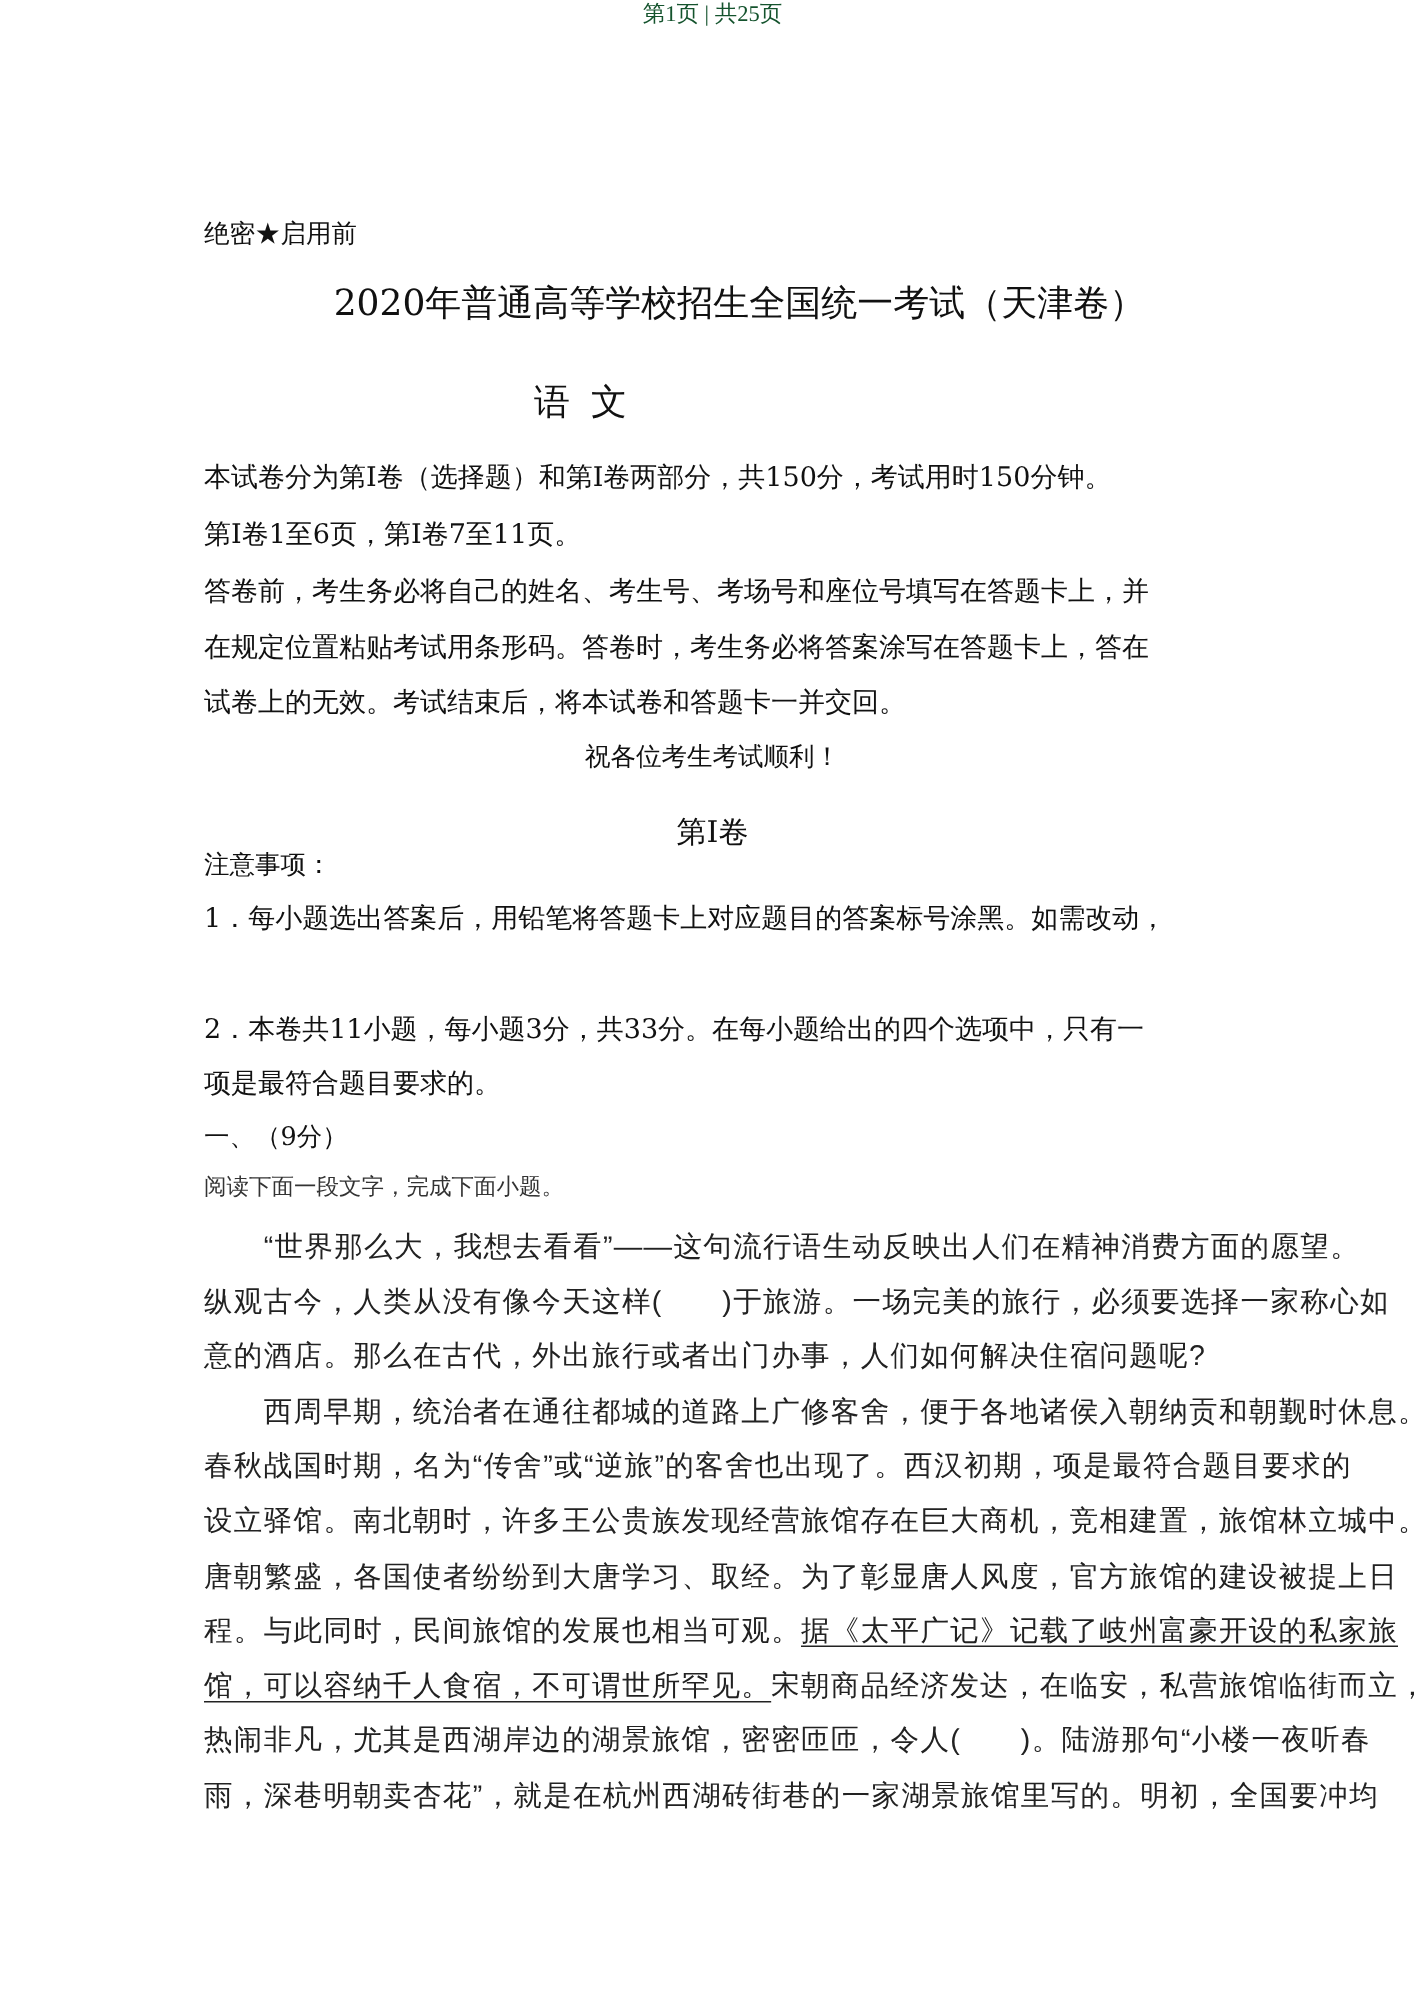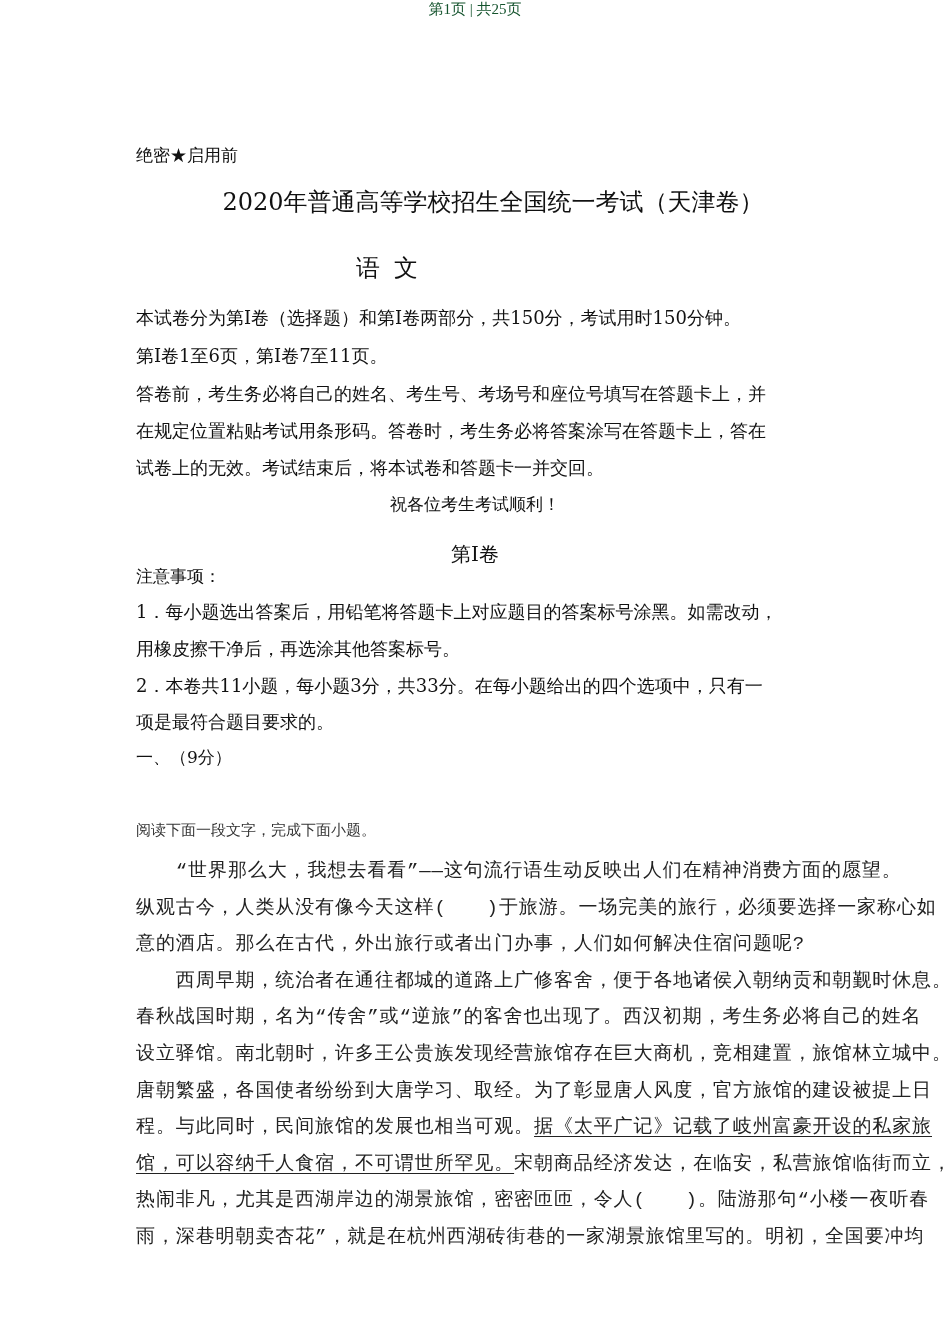--- a/index.html
+++ b/index.html
@@ -1,20 +1,20 @@
 <!DOCTYPE html>
 <html><head>
 <meta charset="utf-8">
 <style>
   html, body { margin: 0; padding: 0; background: #ffffff; }
   body { width: 950px; height: 1344px; position: relative; overflow: hidden; color: #111; }
   .page { position: absolute; left: 0; top: 0; width: 950px; height: 1344px; background: #fff; }
   .line { position: absolute; left: 136px; white-space: nowrap; }
   .bold { font-family: "DejaVu Serif", "Liberation Serif", serif; font-weight: normal; }
-  .body-text { font-family: Liberation Mono, monospace; font-weight: normal; color: #222; margin-top: 39px; }
+  .body-text { font-family: Liberation Sans, sans-serif; font-weight: normal; color: #222; }
   .secret { top: 144px; font-size: 17px; }
   .title { top: 186px; left: 0; width: 950px; text-align: center; font-size: 24px; margin-left: 18px; }
   .subject { top: 252px; left: 0; width: 774px; text-align: center; font-size: 24px; letter-spacing: 14px; padding-left: 14px; box-sizing: border-box; }
   .b18 { font-size: 18px; }
   .center { left: 0; width: 950px; text-align: center; }
   .b15 { font-size: 15px; color: #333; }
   .p15 { font-size: 19px; letter-spacing: 0.9px; }
   .ul { text-decoration: underline; text-underline-offset: 4px; }
   .footer { top: 1245px; left: 0; width: 950px; text-align: center; font-family: "Liberation Serif", "DejaVu Serif", serif; font-size: 15px; color: #14532d; }
 </style>
@@ -31,32 +31,31 @@
   <div class="line bold b18" style="top:344px">第Ⅰ卷1至6页，第Ⅰ卷7至11页。</div>
   <div class="line bold b18" style="top:382px">答卷前，考生务必将自己的姓名、考生号、考场号和座位号填写在答题卡上，并</div>
   <div class="line bold b18" style="top:419px">在规定位置粘贴考试用条形码。答卷时，考生务必将答案涂写在答题卡上，答在</div>
   <div class="line bold b18" style="top:456px">试卷上的无效。考试结束后，将本试卷和答题卡一并交回。</div>
 
   <div class="line bold center" style="top:493px; font-size:17px;">祝各位考生考试顺利！</div>
   <div class="line bold center" style="top:529px; font-size:20px;margin-top:12px;">第Ⅰ卷</div>
 
   <div class="line bold" style="top:565px; font-size:17px;">注意事项：</div>
   <div class="line bold b18" style="top:600px">1．每小题选出答案后，用铅笔将答题卡上对应题目的答案标号涂黑。如需改动，</div>
-  <div class="line bold b18" style="top:637px">用橡皮擦干净后，再选涂其他答案标号。</div>
   <div class="line bold b18" style="top:674px">2．本卷共11小题，每小题3分，共33分。在每小题给出的四个选项中，只有一</div>
   <div class="line bold b18" style="top:710px">项是最符合题目要求的。</div>
 
   <div class="line bold" style="top:746px; font-size:17px;">一、（9分）</div>
   <div class="line body-text b15" style="top:782px">阅读下面一段文字，完成下面小题。</div>
 
   <div class="line body-text p15" style="top:818px">　　“世界那么大，我想去看看”——这句流行语生动反映出人们在精神消费方面的愿望。</div>
   <div class="line body-text p15" style="top:855px">纵观古今，人类从没有像今天这样(　　)于旅游。一场完美的旅行，必须要选择一家称心如</div>
   <div class="line body-text p15" style="top:891px">意的酒店。那么在古代，外出旅行或者出门办事，人们如何解决住宿问题呢?</div>
   <div class="line body-text p15" style="top:928px">　　西周早期，统治者在通往都城的道路上广修客舍，便于各地诸侯入朝纳贡和朝觐时休息。</div>
-  <div class="line body-text p15" style="top:964px">春秋战国时期，名为“传舍”或“逆旅”的客舍也出现了。西汉初期，考生务必将自己的姓名</div>
+  <div class="line body-text p15" style="top:964px">春秋战国时期，名为“传舍”或“逆旅”的客舍也出现了。西汉初期，项是最符合题目要求的</div>
   <div class="line body-text p15" style="top:1001px">设立驿馆。南北朝时，许多王公贵族发现经营旅馆存在巨大商机，竞相建置，旅馆林立城中。</div>
   <div class="line body-text p15" style="top:1038px">唐朝繁盛，各国使者纷纷到大唐学习、取经。为了彰显唐人风度，官方旅馆的建设被提上日</div>
 
   <div class="line body-text p15" style="top:1074px">
     <span>程。与此同时，民间旅馆的发展也相当可观。</span><span class="ul">据《太平广记》记载了岐州富豪开设的私家旅</span>
   </div>
   <div class="line body-text p15" style="top:1147px">热闹非凡，尤其是西湖岸边的湖景旅馆，密密匝匝，令人(　　)。陆游那句“小楼一夜听春</div>
 
   <div class="line body-text p15" style="top:1111px">
     <span class="ul">馆，可以容纳千人食宿，不可谓世所罕见。</span><span>宋朝商品经济发达，在临安，私营旅馆临街而立，</span>

